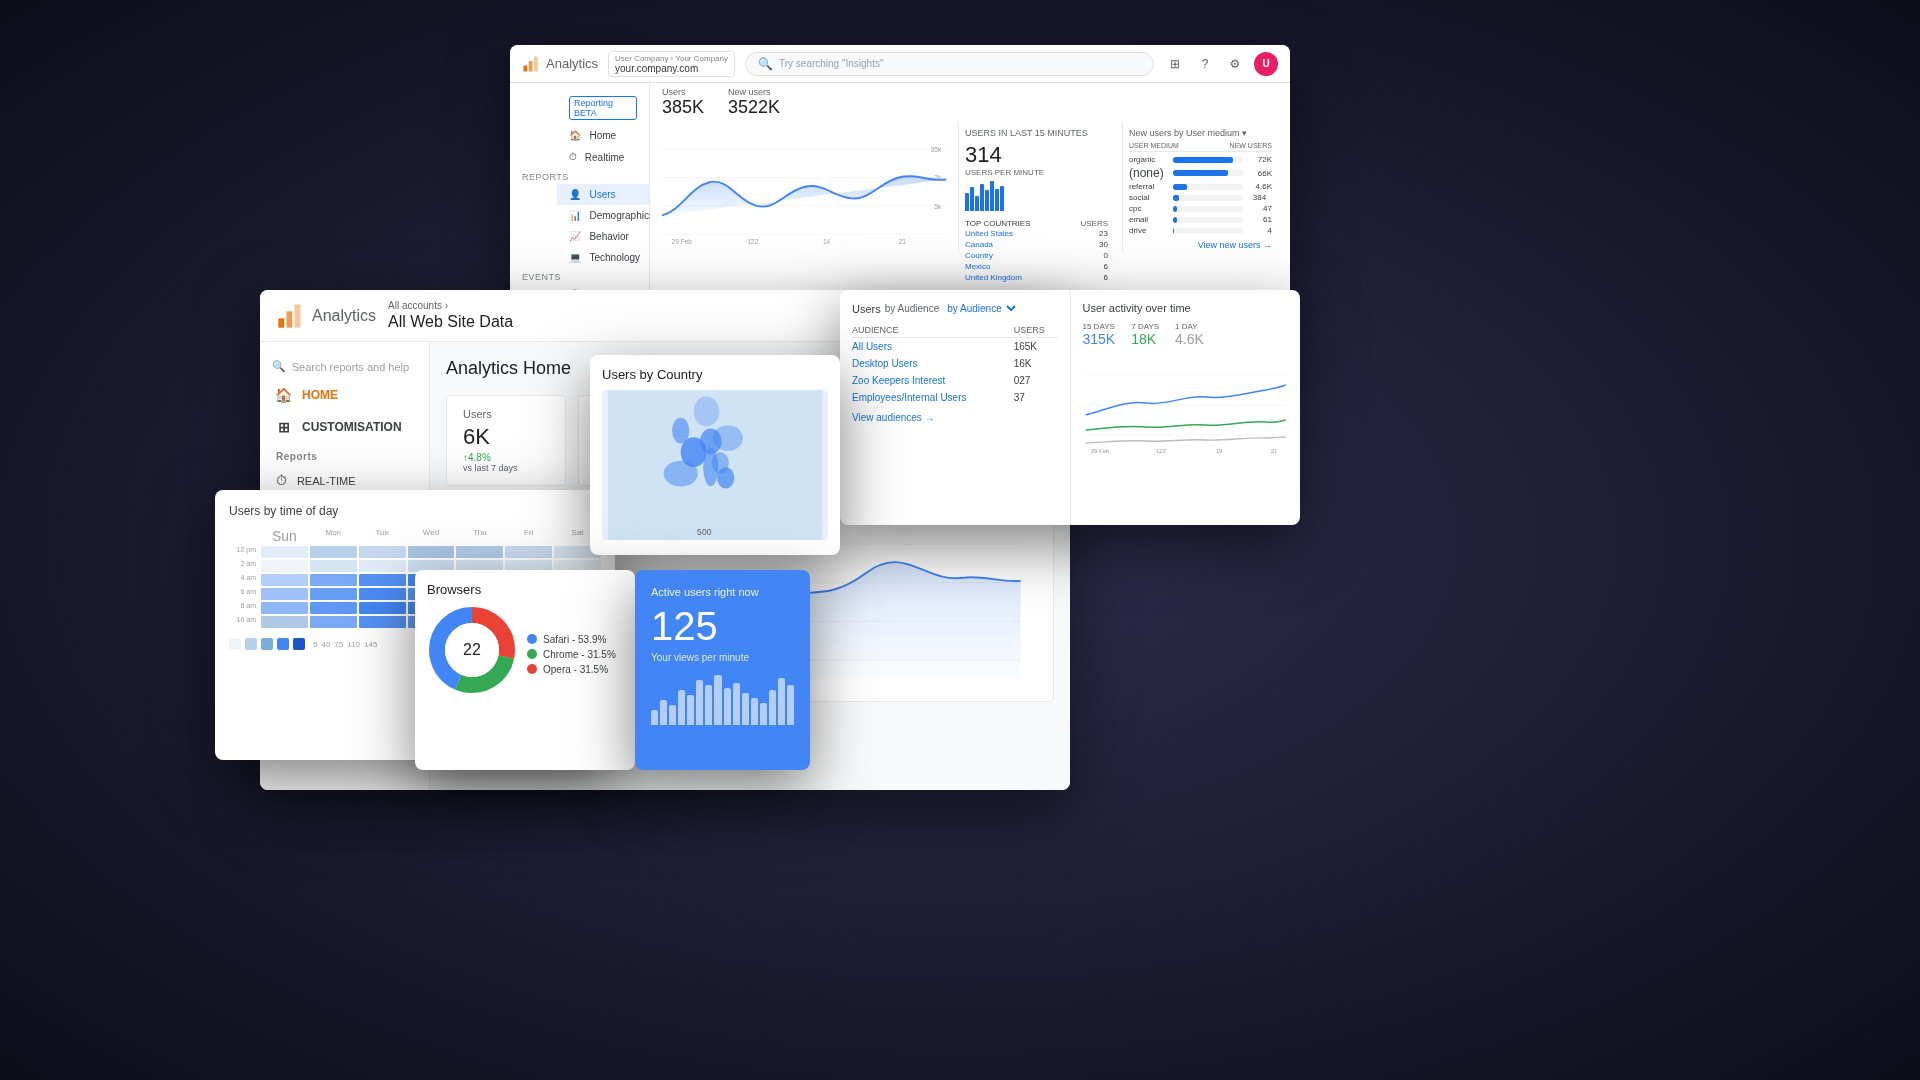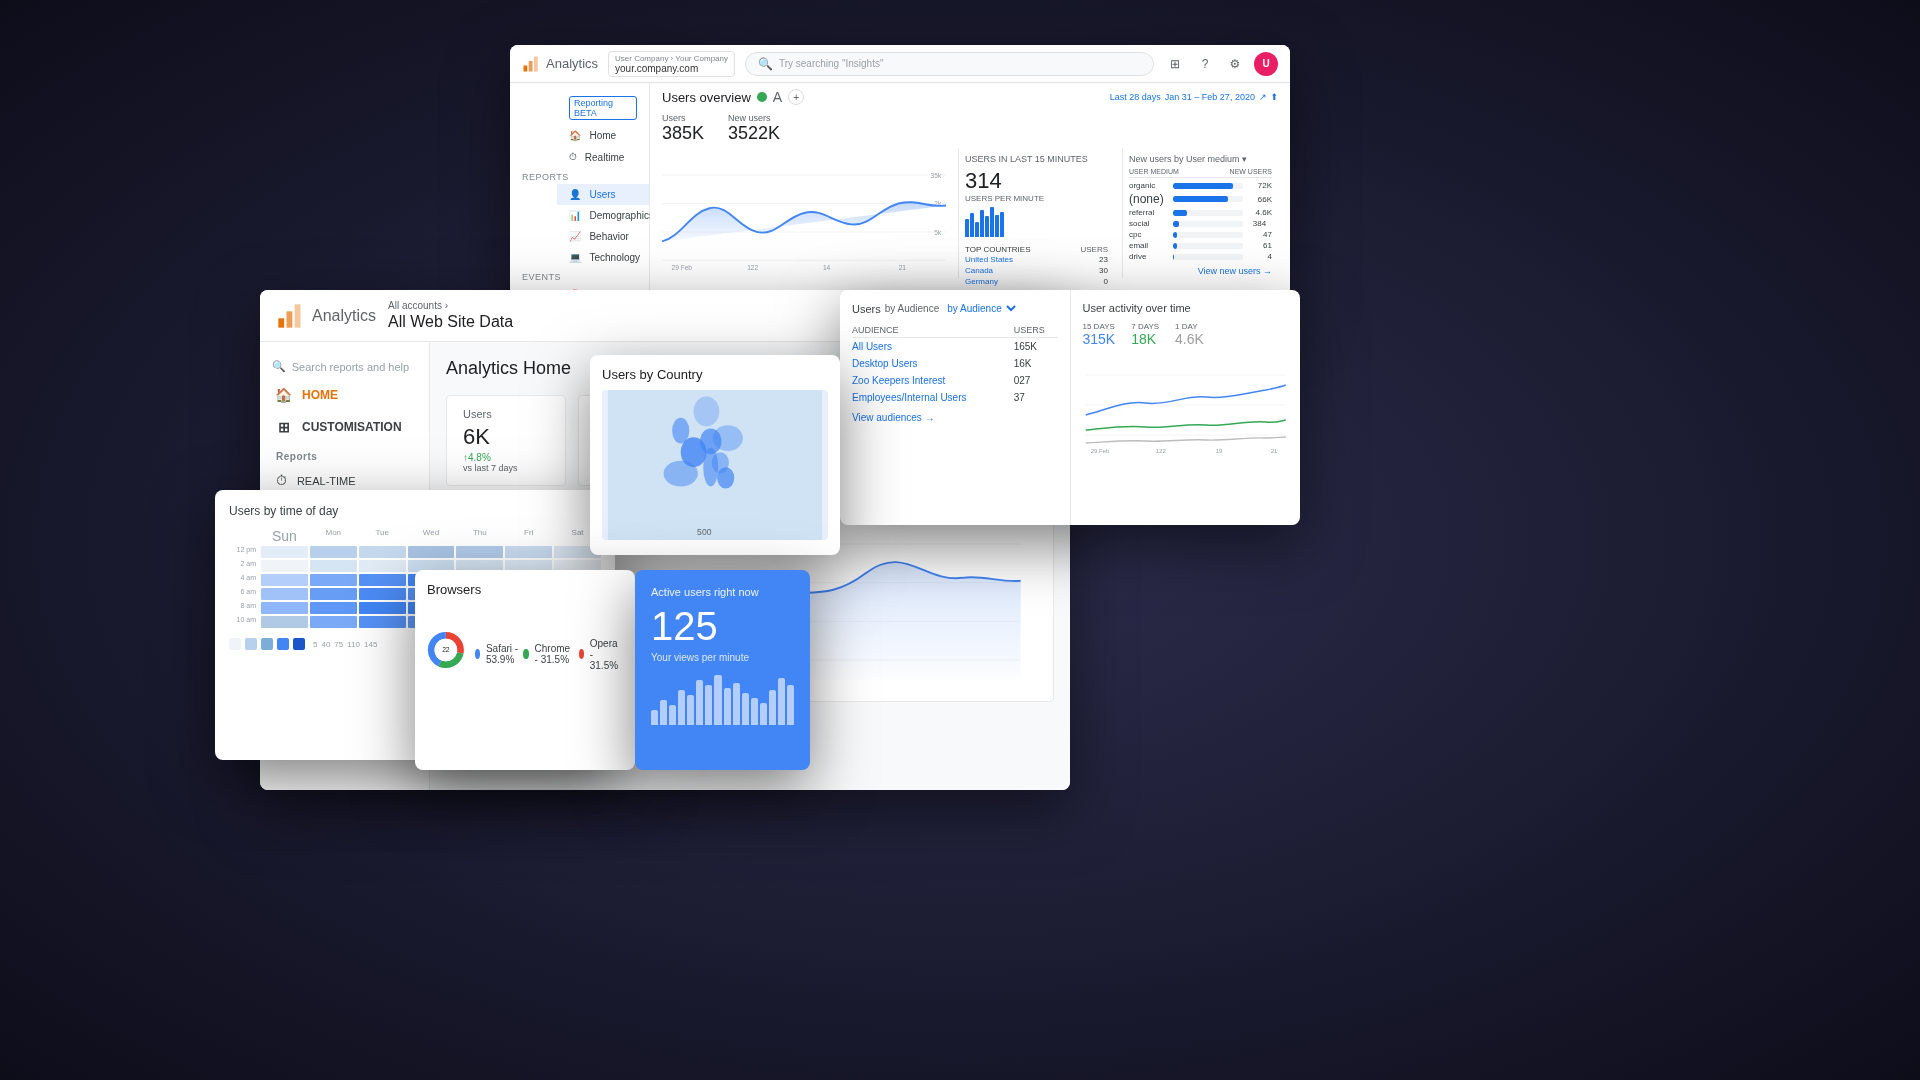--- a/index.html
+++ b/index.html
@@ -620,20 +620,21 @@
 
     .browsers-title {
       font-size: 13px;
       font-weight: 500;
       color: #202124;
       margin-bottom: 8px;
     }
 
     .donut-legend {
       display: flex;
+      flex-direction: column;
       gap: 4px;
       margin-top: 8px;
     }
 
     .legend-item {
       display: flex;
       align-items: center;
       gap: 6px;
       font-size: 10px;
       color: #3c4043;
@@ -886,32 +887,20 @@
         <span>🎯</span>
         <span>Conversions</span>
       </div>
       <div class="ga-sidebar-item">
         <span>📋</span>
         <span>All events</span>
       </div>
     </div>
 
     <div class="ga-report">
-      <div class="ga-report-title-row">
-        <span class="ga-report-title">Users overview</span>
-        <div class="ga-status-green"></div>
-        <span style="font-size:14px;color:#5f6368;">A</span>
-        <div class="ga-add-btn">+</div>
-        <div class="ga-date-range">
-          <span>Last 28 days</span>
-          <span>Jan 31 – Feb 27, 2020</span>
-          <span>↗</span>
-          <span>⬆</span>
-        </div>
-      </div>
 
       <div class="ga-stats-row">
         <div class="ga-stat-item">
           <span class="ga-stat-label">Users</span>
           <span class="ga-stat-value">385K</span>
         </div>
         <div class="ga-stat-item">
           <span class="ga-stat-label">New users</span>
           <span class="ga-stat-value">3522K</span>
         </div>
@@ -971,21 +960,21 @@
               <div class="countries-list">
                 <div class="country-row">
                   <span class="country-link">United States</span>
                   <span>23</span>
                 </div>
                 <div class="country-row">
                   <span class="country-link">Canada</span>
                   <span>30</span>
                 </div>
                 <div class="country-row">
-                  <span class="country-link">Germany</span>
+                  <span class="country-link">Country</span>
                   <span>0</span>
                 </div>
                 <div class="country-row">
                   <span class="country-link">Mexico</span>
                   <span>6</span>
                 </div>
                 <div class="country-row">
                   <span class="country-link">United Kingdom</span>
                   <span>6</span>
                 </div>

